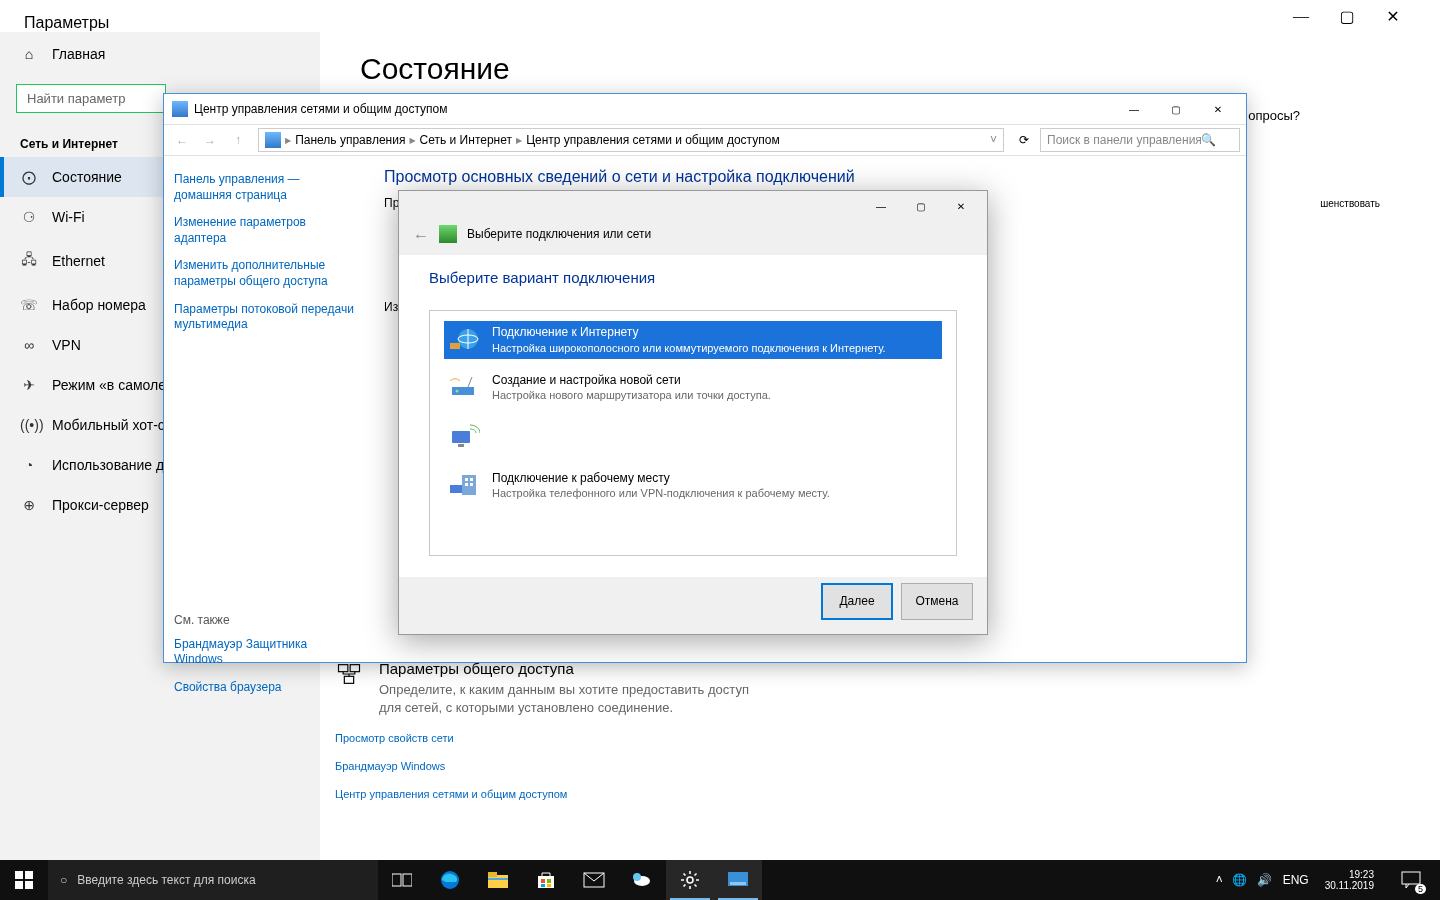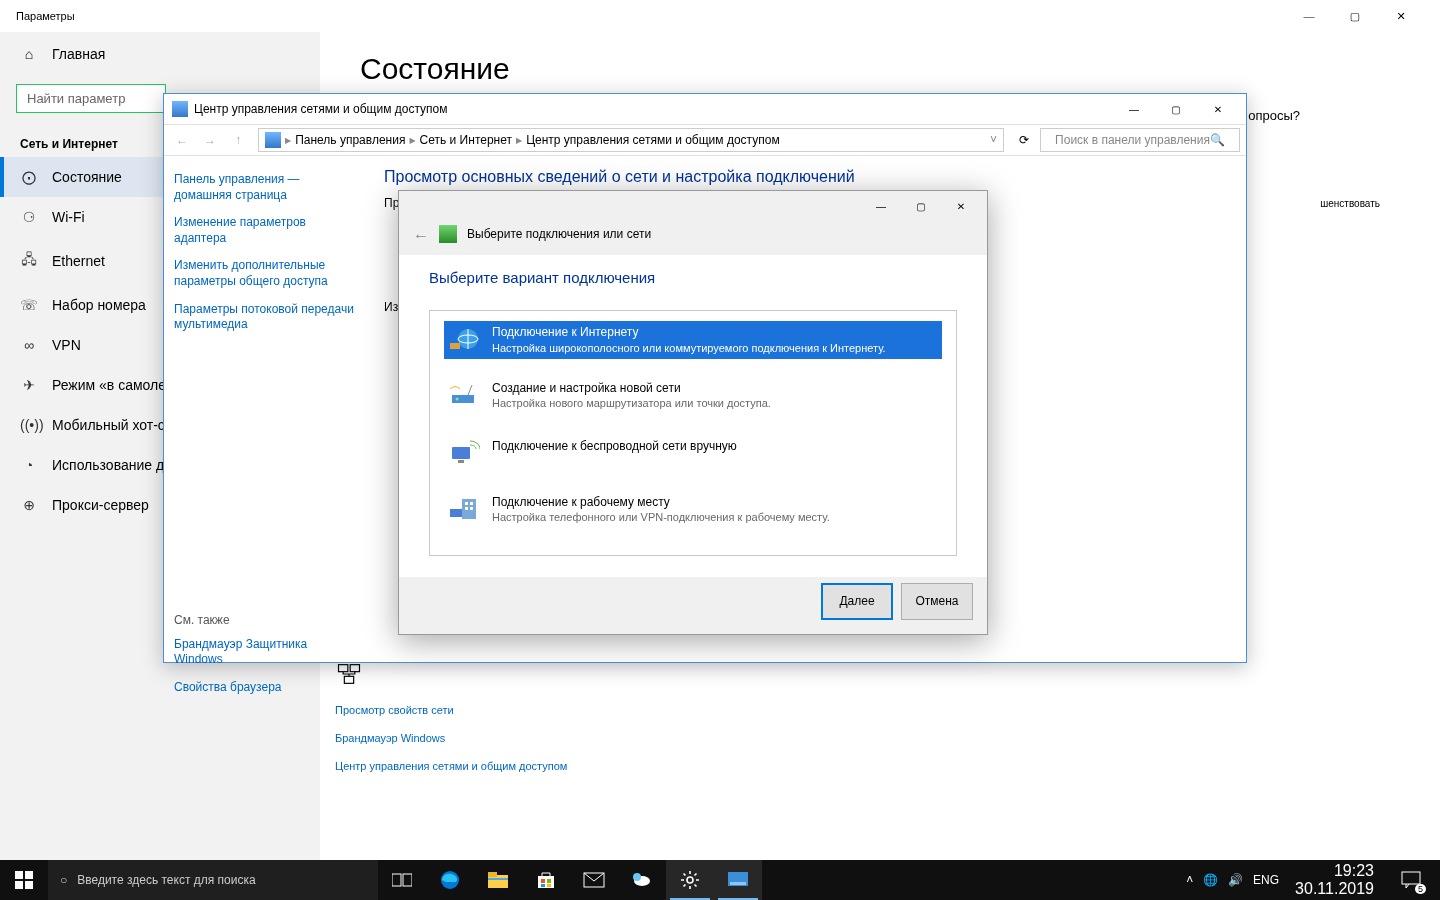--- a/index.html
+++ b/index.html
@@ -1,20 +1,20 @@
 <!DOCTYPE html>
 <html><head>
 <meta charset="utf-8">
 <style>
 * { margin: 0; padding: 0; box-sizing: border-box; font-family: "Segoe UI", Tahoma, sans-serif; }
 body { width: 1440px; height: 900px; background: #fff; overflow: hidden; position: relative; }
 
 
 .settings-app { position: absolute; inset: 0; background: #fff; }
-.settings-titlebar { height: 32px; display: flex; align-items: center; padding: 0 16px; font-size: 11px; color: #000; }
+.settings-titlebar { height: 32px; display: flex; align-items: flex-end; padding: 0 24px; font-size: 16px; color: #000; }
 .settings-titlebar .title-controls { margin-left: auto; display: flex; }
 .title-btn { width: 46px; height: 32px; display: flex; align-items: center; justify-content: center; color: #000; font-family: "Segoe MDL2 Assets","Segoe UI Symbol"; }
 .settings-body { display: flex; height: calc(100% - 72px); }
 .settings-sidebar { width: 320px; background: #f2f2f2; height: 100%; padding-top: 0; }
 .home-row { display: flex; align-items: center; gap: 14px; padding: 14px 20px; font-size: 14px; }
 .home-row .icon { width: 18px; text-align: center; }
 .search-box { margin: 8px 16px 12px; border: 1px solid #22c55e; background: #fff; padding: 6px 10px; font-size: 13px; color: #666; width: 150px; }
 .category-label { padding: 12px 20px 6px; font-size: 12px; font-weight: 600; }
 .sidebar-item { display: flex; align-items: center; gap: 14px; padding: 12px 20px; font-size: 14px; cursor: pointer; }
 .sidebar-item.active { background: #dde6f0; position: relative; }
@@ -34,58 +34,58 @@
 .cp-titlebar { height: 30px; display: flex; align-items: center; padding: 0 8px; font-size: 12px; }
 .cp-titlebar .cp-icon { width: 16px; height: 16px; margin-right: 6px; background: linear-gradient(#6fb7ff,#3478c8); }
 .cp-titlebar .cp-controls { margin-left: auto; display: flex; gap: 2px; }
 .cp-ctrl { width: 40px; height: 22px; display: flex; align-items: center; justify-content: center; font-size: 10px; }
 .cp-toolbar { height: 32px; border-top: 1px solid #e0e0e0; border-bottom: 1px solid #e0e0e0; display: flex; align-items: center; padding: 0 6px; font-size: 12px; gap: 4px; }
 .cp-nav-arrow { width: 24px; text-align: center; color: #aaa; }
 .cp-breadcrumb { flex: 1; display: flex; align-items: center; gap: 4px; border: 1px solid #ccc; height: 24px; padding: 0 6px; margin: 0 4px; }
 .cp-breadcrumb .crumb { cursor: pointer; }
 .cp-breadcrumb .sep { color: #888; font-size: 8px; }
 .cp-refresh { width: 24px; text-align: center; }
-.cp-search { width: 200px; border: 1px solid #ccc; height: 24px; padding: 0 6px; display: flex; align-items: center; color: #888; justify-content: center; }
+.cp-search { width: 200px; border: 1px solid #ccc; height: 24px; padding: 0 6px; display: flex; align-items: center; color: #888; justify-content: flex-start; }
 .cp-content { display: flex; height: calc(100% - 62px); }
 .cp-left { width: 200px; padding: 16px 10px; font-size: 12px; }
 .cp-left a { display: block; color: #0067c0; margin-bottom: 12px; line-height: 1.3; cursor: pointer; }
 .cp-left .see-also-label { color: #555; margin-top: 280px; margin-bottom: 10px; }
 .cp-main { flex: 1; padding: 12px 20px; }
 .cp-main h2 { color: #003399; font-size: 16px; font-weight: 400; margin-bottom: 10px; }
 .cp-main .line { font-size: 12px; margin-bottom: 10px; }
 
 
 .wiz-window { position: absolute; left: 398px; top: 190px; width: 590px; height: 445px; background: #f0f0f0; border: 1px solid #999; box-shadow: 0 6px 30px rgba(0,0,0,.35); }
 .wiz-titlebar { height: 30px; display: flex; align-items: center; justify-content: flex-end; padding-right: 6px; }
 .wiz-titlebar .wiz-ctrl { width: 40px; height: 24px; display: flex; align-items: center; justify-content: center; font-size: 10px; }
 .wiz-header { display: flex; align-items: center; gap: 10px; padding: 4px 14px 12px; font-size: 12px; }
 .wiz-back-arrow { color: #888; font-size: 16px; }
 .wiz-header .hicon { width: 18px; height: 18px; background: linear-gradient(#6fd76f,#2a8a2a); }
 .wiz-body { background: #fff; margin: 0; padding: 14px 30px 0; height: 322px; }
 .wiz-body h3 { color: #003399; font-size: 15px; font-weight: 400; margin-bottom: 24px; }
 .wiz-list { border: 1px solid #c8c8c8; height: 246px; padding: 10px 14px; }
-.wiz-opt { display: flex; gap: 12px; padding: 6px 4px; margin-bottom: 16px; cursor: pointer; }
+.wiz-opt { display: flex; gap: 12px; padding: 6px 4px; margin-bottom: 8px; cursor: pointer; }
 .wiz-opt.selected { background: #1a72da; color: #fff; padding: 4px; }
 .wiz-opt .oicon { width: 32px; height: 28px; flex-shrink: 0; }
 .wiz-opt .t1 { font-size: 12px; line-height: 1.3; }
 .wiz-opt .t2 { font-size: 11px; color: #686868; line-height: 1.3; }
 .wiz-opt.selected .t2 { color: #fff; }
 .wiz-footer { height: 48px; display: flex; align-items: center; justify-content: flex-end; padding: 0 14px; gap: 8px; }
 .wiz-btn { min-width: 72px; height: 37px; background: #e1e1e1; border: 1px solid #adadad; font-size: 12px; cursor: pointer; }
 .wiz-btn.primary { border: 2px solid #0078d7; }
 
 
 .taskbar { position: absolute; left: 0; bottom: 0; right: 0; height: 40px; background: #101010; display: flex; align-items: center; color: #fff; font-size: 12px; }
 .taskbar .start { width: 48px; height: 40px; display: flex; align-items: center; justify-content: center; }
 .taskbar .search { flex: 0 0 330px; height: 40px; background: #1f1f1f; display: flex; align-items: center; padding: 0 12px; color: #ccc; gap: 10px; }
 .taskbar .tb-icon { width: 48px; height: 40px; display: flex; align-items: center; justify-content: center; position: relative; }
 .taskbar .tb-icon.active { background: #272727; }
 .taskbar .tb-icon.active::after { content: ""; position: absolute; bottom: 0; left: 4px; right: 4px; height: 2px; background: #76b9ed; }
 .taskbar .tray { margin-left: auto; display: flex; align-items: center; gap: 10px; padding: 0 8px; }
-.taskbar .clock { text-align: right; line-height: 1.1; font-size: 16px; padding: 0 6px; }
+.taskbar .clock { text-align: right; line-height: 1.1; font-size: 10px; padding: 0 6px; }
 .taskbar .notif { width: 42px; height: 40px; display: flex; align-items: center; justify-content: center; position: relative; }
 .taskbar .notif .badge { position: absolute; right: 6px; bottom: 6px; background: #fff; color: #000; font-size: 9px; border-radius: 8px; padding: 0 3px; }
 
 svg { display: block; }
 </style>
 </head>
 <body>
 
 <div class="settings-app">
   <div class="settings-titlebar">
@@ -155,20 +155,24 @@
 
   <div class="sharing-section">
     <div class="icon-cell">
       <div style="width:28px;height:28px;">
         <svg viewBox="0 0 24 24" width="28" height="28">
             <rect x="3" y="4" width="8" height="6" fill="none" stroke="#000"></rect>
             <rect x="13" y="4" width="8" height="6" fill="none" stroke="#000"></rect>
             <rect x="8" y="14" width="8" height="6" fill="none" stroke="#000"></rect>
             <path d="M7 10v2h10v-2M12 12v2" stroke="#000" fill="none"></path>
           </svg>
+      </div>
+      <div>
+        <h3>Параметры общего доступа</h3>
+        <p>Определите, к каким данным вы хотите предоставить доступ для сетей, с которыми установлено соединение.</p>
       </div>
     </div>
     <span class="misc-link">Просмотр свойств сети</span>
     <span class="misc-link">Брандмауэр Windows</span>
     <span class="misc-link">Центр управления сетями и общим доступом</span>
   </div>
 </div>
 
 <div class="cp-window">
   <div class="cp-titlebar">
@@ -263,21 +267,20 @@
       </div>
       <div class="wiz-opt">
         <div class="oicon">
             <svg viewBox="0 0 32 28">
               <rect x="4" y="8" width="18" height="12" fill="#4a7ed9" rx="1"></rect>
               <rect x="10" y="21" width="6" height="3" fill="#888"></rect>
               <path d="M22 6c4 0 6 2 6 4M22 2c6 0 10 4 10 8" stroke="#5ab35a" fill="none"></path>
             </svg>
           </div>
         <div>
-          <div class="t1">Подключение к беспроводной сети вручную</div>
         </div>
       </div>
       <div class="wiz-opt">
         <div class="oicon">
             <svg viewBox="0 0 32 28">
               <rect x="14" y="4" width="14" height="20" fill="#7aa8d8"></rect>
               <rect x="17" y="7" width="3" height="3" fill="#fff"></rect>
               <rect x="22" y="7" width="3" height="3" fill="#fff"></rect>
               <rect x="17" y="12" width="3" height="3" fill="#fff"></rect>
               <rect x="22" y="12" width="3" height="3" fill="#fff"></rect>

